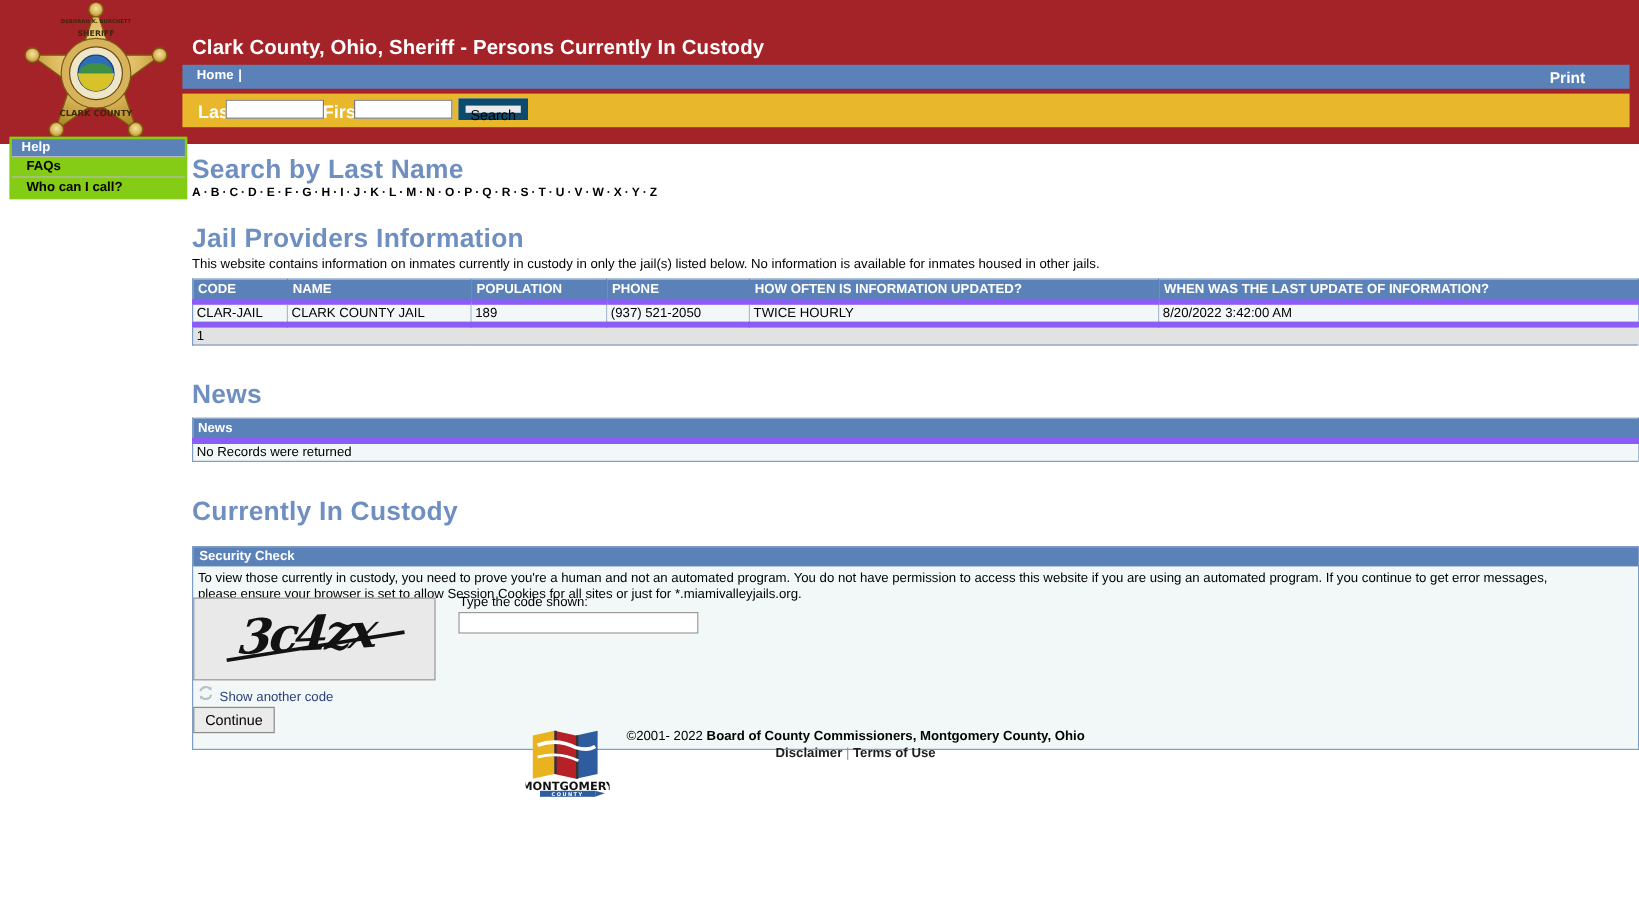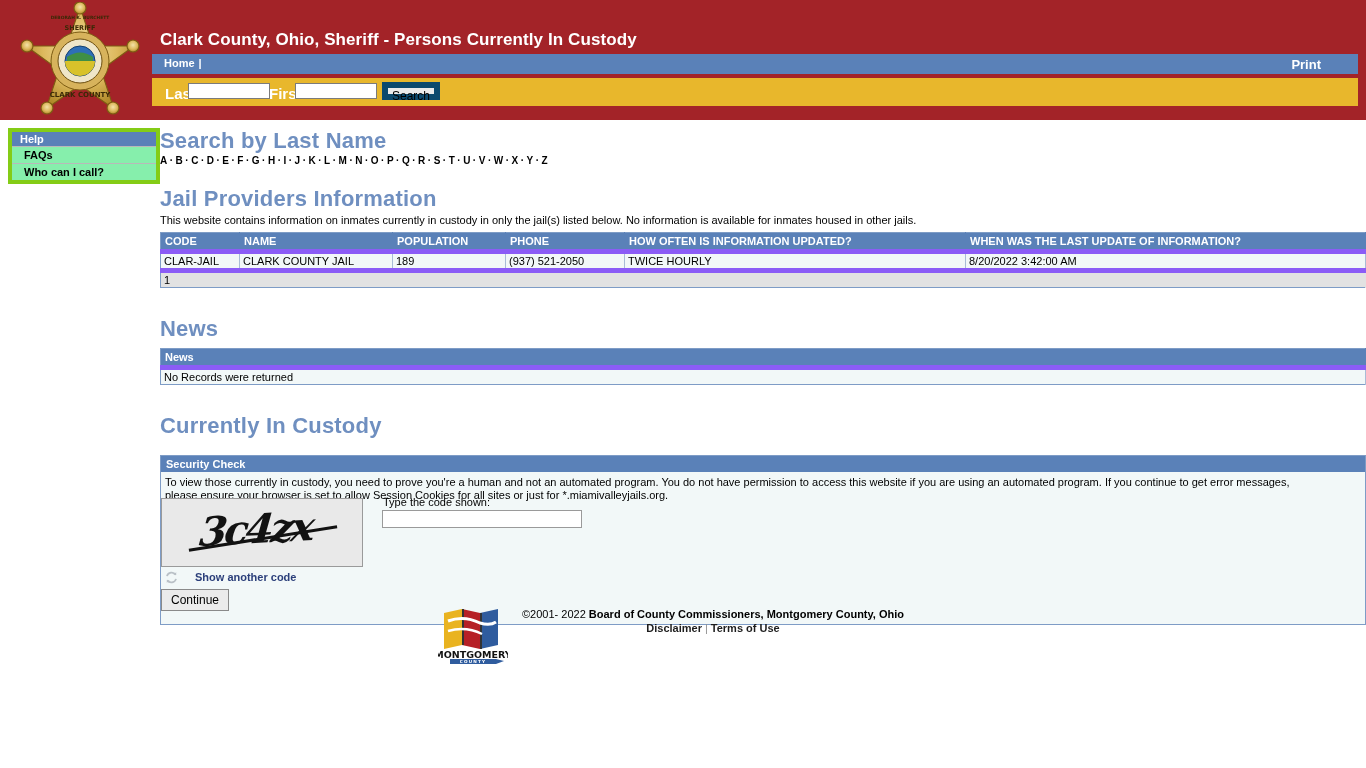--- a/index.html
+++ b/index.html
@@ -117,24 +117,24 @@
     color: #000;
     cursor: pointer;
     padding: 0;
     line-height: 16px;
   }
 
   
   .sidebar {
     position: absolute;
     left: 8px;
-    top: 128px;
+    top: 114px;
     width: 144px;
-    border: 4px solid #84cc16;
-    background: #86efac;
+    border: 2px solid #84cc16;
+    background: #84cc16;
   }
   .sidebar-head {
     background: #5a81b8;
     color: #ffffff;
     font-size: 11px;
     font-weight: bold;
     padding: 1px 0 1px 8px;
     height: 12px;
     line-height: 12px;
   }
@@ -289,26 +289,26 @@
     background: #ffffff;
     font-family: "Liberation Sans", sans-serif;
     font-size: 12px;
     padding: 0 3px;
   }
   .show-another {
     position: absolute;
     left: 4px;
     top: 99px;
     font-size: 11px;
-    font-weight: bold;
+    font-weight: normal;
     color: #2b3f7a;
     text-decoration: none;
     display: flex;
-    align-items: flex-start;
-    gap: 17px;
+    align-items: flex-end;
+    gap: 5px;
     cursor: pointer;
   }
   .btn-continue {
     position: absolute;
     left: 0px;
     top: 117px;
     width: 68px;
     height: 22px;
     background: #ebebeb;
     border: 1px solid #8a8a8a;

